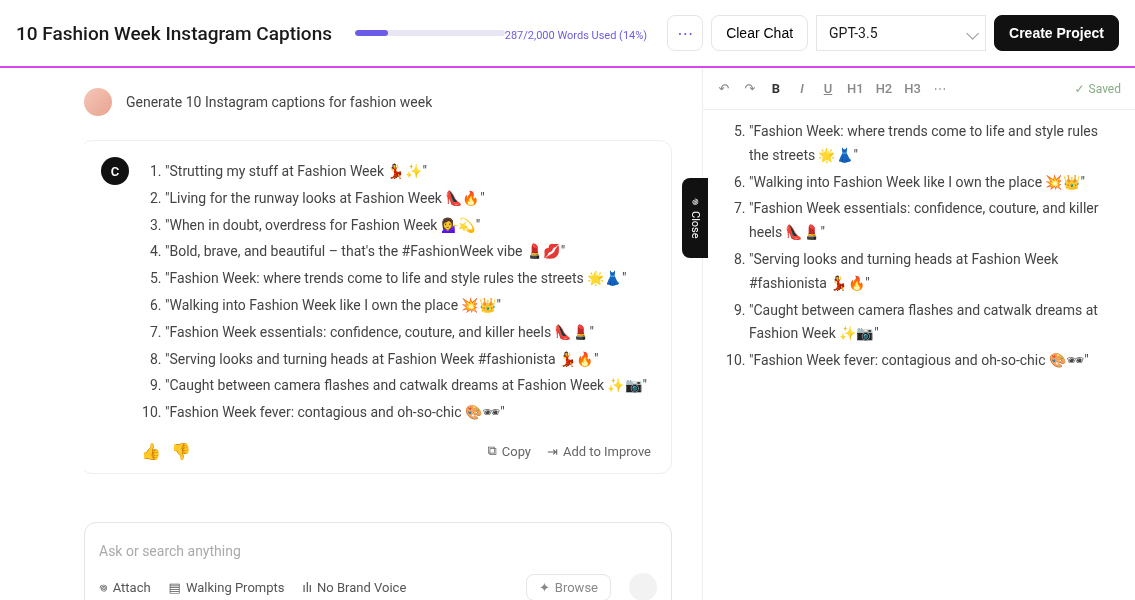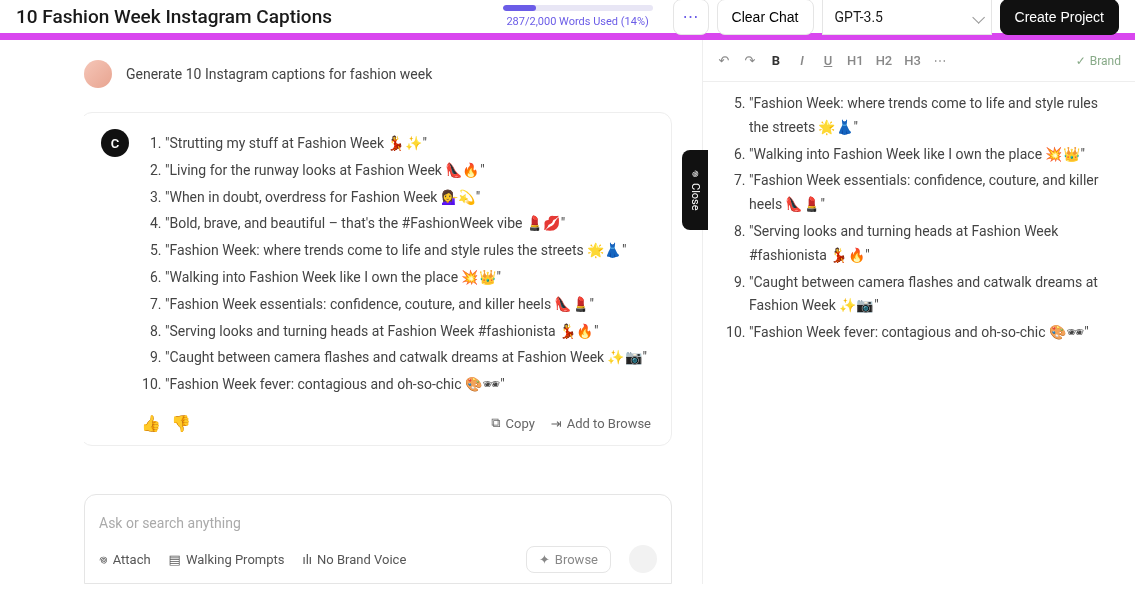--- a/index.html
+++ b/index.html
@@ -1,28 +1,28 @@
 <!DOCTYPE html>
 <html><head>
 <meta charset="utf-8">
 <style>
   * { box-sizing: border-box; margin: 0; padding: 0; }
   body { font-family: -apple-system, BlinkMacSystemFont, "Segoe UI", Roboto, sans-serif; background: #fff; color: #1a1a1a; width: 1135px; height: 600px; overflow: hidden; position: relative; }
-  .header { display: flex; align-items: center; padding: 10px 16px 10px 16px; border-bottom: 7px solid #d946ef; height: 40px; }
+  .header { display: flex; align-items: center; padding: 10px 16px 10px 16px; border-bottom: 2px solid #d946ef; height: 68px; }
   .title { font-size: 19px; font-weight: 500; flex: 1; }
-  .progress-wrap { display: flex; flex-direction: column; align-items: center; margin-right: 20px; }
+  .progress-wrap { display: flex; flex-direction: row; align-items: center; margin-right: 20px; }
   .progress-bar { width: 150px; height: 6px; background: #e8e6f5; border-radius: 4px; overflow: hidden; }
   .progress-fill { height: 100%; background: #6b5ce7; width: 22%; border-radius: 4px; }
   .progress-text { font-size: 11px; color: #6b5ce7; margin-top: 4px; }
   .hdr-actions { display: flex; align-items: center; gap: 8px; }
   .icon-btn { width: 36px; height: 36px; border: 1px solid #e5e5e5; border-radius: 8px; display: flex; align-items: center; justify-content: center; background: #fff; cursor: pointer; color: #6b5ce7; font-size: 16px; }
   .btn { height: 36px; padding: 0 14px; border: 1px solid #e5e5e5; border-radius: 8px; background: #fff; cursor: pointer; font-size: 14px; display: flex; align-items: center; justify-content: center; }
   .select { height: 36px; min-width: 170px; padding: 0 32px 0 12px; border: 1px solid #e5e5e5; border-radius: 0; background: #fff; font-size: 14px; position: relative; display: flex; align-items: center; }
   .select::after { content: ""; position: absolute; right: 10px; top: 15px; width: 8px; height: 8px; border-right: 1.5px solid #999; border-bottom: 1.5px solid #999; transform: rotate(45deg) translateY(-3px); }
-  .btn-primary { background: #111; color: #fff; border-color: #111; font-weight: 400; }
+  .btn-primary { background: #111; color: #fff; border-color: #111; font-weight: 700; }
   .main { display: flex; height: calc(600px - 56px); }
   .chat-pane { flex: 1; padding: 20px 30px 0 60px; position: relative; display: flex; flex-direction: column; margin-left: 24px; }
   .chat-scroll { flex: 1; overflow-y: auto; padding-bottom: 10px; }
   .chat-msg { display: flex; gap: 14px; margin-bottom: 24px; }
   .avatar { width: 28px; height: 28px; border-radius: 50%; flex-shrink: 0; }
   .avatar-user { background: linear-gradient(135deg,#f5c6b8,#e8a490); }
   .avatar-bot { background: #111; color: #fff; display: flex; align-items: center; justify-content: center; font-size: 13px; font-weight: 600; }
   .msg-body { font-size: 14px; color: #444; line-height: 1.7; padding-top: 3px; }
   .bot-card { border: 1px solid #eee; border-radius: 12px; padding: 16px 20px 12px 20px; margin-left: -4px; }
   .bot-card .chat-msg { margin-bottom: 0; }
@@ -115,21 +115,21 @@
             <span>👍</span>
             <span>👎</span>
           </div>
           <div class="copy-actions">
             <span>
                 <span class="ico">⧉</span>
                 <span>Copy</span>
               </span>
             <span>
                 <span class="ico">⇥</span>
-                <span>Add to Browse</span>
+                <span>Add to Improve</span>
               </span>
           </div>
         </div>
       </div>
     </div>
 
     <div class="input-box">
       <div class="input-placeholder">Ask or search anything</div>
       <div class="input-row">
         <span class="pill">
@@ -168,21 +168,21 @@
       <span class="toolbar-icon bold">B</span>
       <span class="toolbar-icon italic">I</span>
       <span class="toolbar-icon underline">U</span>
       <span class="toolbar-icon">H1</span>
       <span class="toolbar-icon">H2</span>
       <span class="toolbar-icon">H3</span>
       <span class="toolbar-icon">⋯</span>
       <span class="sep"></span>
       <span class="saved">
           <span>✓</span>
-          <span>Brand</span>
+          <span>Saved</span>
         </span>
     </div>
     <div class="ed-body">
       <ol start="5">
         <li>"Fashion Week: where trends come to life and style rules the streets 🌟👗"</li>
         <li>"Walking into Fashion Week like I own the place 💥👑"</li>
         <li>"Fashion Week essentials: confidence, couture, and killer heels 👠💄"</li>
         <li>"Serving looks and turning heads at Fashion Week #fashionista 💃🔥"</li>
         <li>"Caught between camera flashes and catwalk dreams at Fashion Week ✨📷"</li>
         <li>"Fashion Week fever: contagious and oh-so-chic 🎨🕶"</li>

